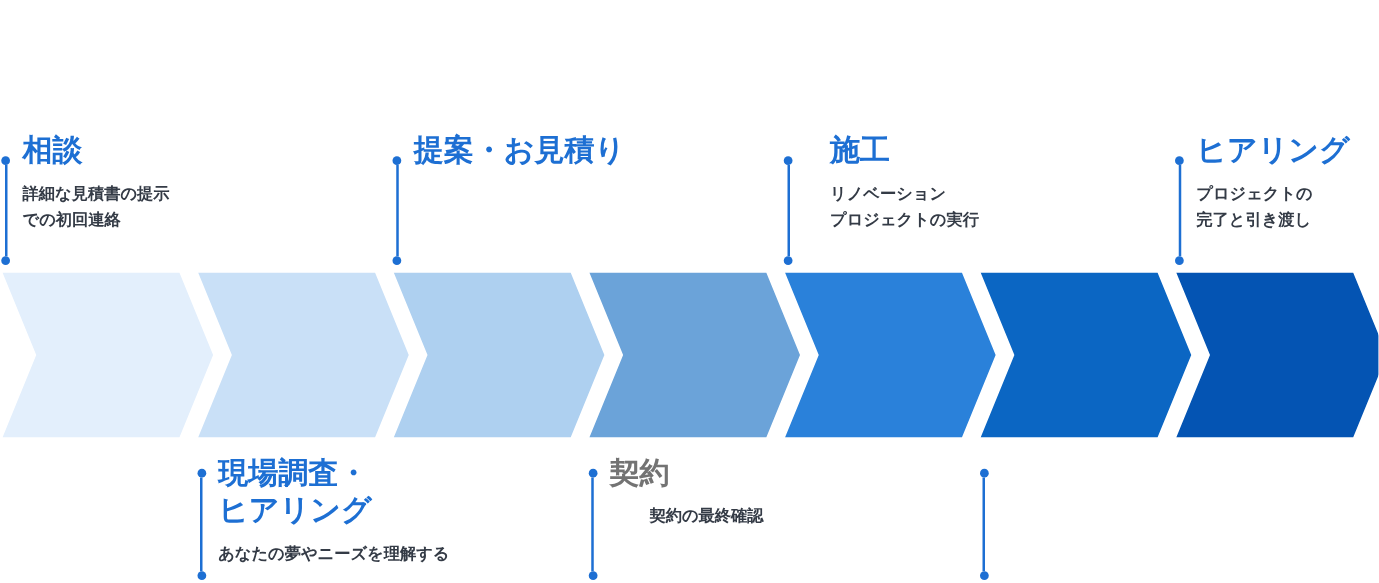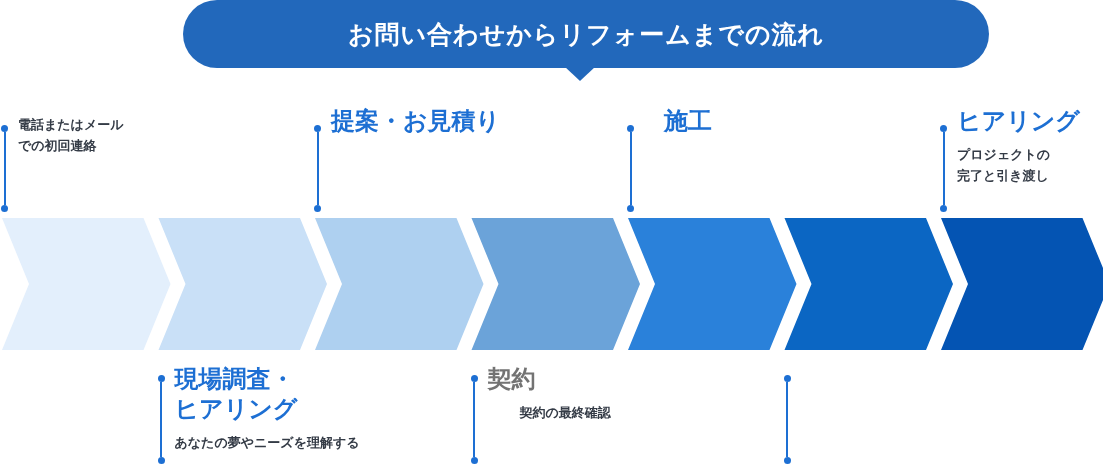--- a/index.html
+++ b/index.html
@@ -41,40 +41,37 @@
   .step-desc {
     margin-top:8px;
     font-size:13px; font-weight:700; line-height:21px;
     white-space:pre-line;
   }
 </style>
 </head>
 <body>
 
 <div class="stage">
-  <div class="banner" style="background: rgb(34, 104, 187);">
-    <span class="banner-title" style="color: rgb(255, 255, 255);">お問い合わせからリフォームまでの流れ</span>
-    <div class="banner-tail" style="border-top-color: rgb(34, 104, 187);"></div>
-  </div>
   <svg id="chevron-svg" class="chevron-svg" width="1103" height="132" viewBox="0 0 1103 132" xmlns="http://www.w3.org/2000/svg">
       <polygon points="2,0 143.5,0 170.5,66 143.5,132 2,132 29,66" fill="#e3effc"></polygon>
       <polygon points="158.5,0 300,0 327,66 300,132 158.5,132 185.5,66" fill="#c9e0f7"></polygon>
       <polygon points="315,0 456.5,0 483.5,66 456.5,132 315,132 342,66" fill="#aed0f0"></polygon>
       <polygon points="471.5,0 613,0 640,66 613,132 471.5,132 498.5,66" fill="#6ba3d9"></polygon>
       <polygon points="628,0 769.5,0 796.5,66 769.5,132 628,132 655,66" fill="#2a81da"></polygon>
       <polygon points="784.5,0 926,0 953,66 926,132 784.5,132 811.5,66" fill="#0b66c3"></polygon>
       <polygon points="941,0 1082.5,0 1109.5,66 1082.5,132 941,132 968,66" fill="#0454b3"></polygon>
     </svg>
 <div class="connector" style="left: 1px; top: 125px; height: 87px; color: rgb(29, 111, 211);">
       <span class="dot"></span>
       <span class="line"></span>
       <span class="dot"></span>
     </div>
     <div class="step-label" style="left: 18px; top: 106px;">
-      <div class="step-desc" style="color: rgb(52, 59, 70);">電話またはメール
+      <div class="step-heading" style="color: rgb(29, 111, 211);">相談</div>
+      <div class="step-desc" style="color: rgb(52, 59, 70);">詳細な見積書の提示
 での初回連絡</div>
     </div>
     <div class="connector" style="left: 157.5px; top: 375px; height: 89px; color: rgb(29, 111, 211);">
       <span class="dot"></span>
       <span class="line"></span>
       <span class="dot"></span>
     </div>
     <div class="step-label" style="left: 174.5px; top: 364px;">
       <div class="step-heading" style="color: rgb(29, 111, 211);">現場調査・
 ヒアリング</div>
@@ -97,20 +94,22 @@
       <div class="step-heading" style="color: #737373;">契約</div>
       <div class="step-desc" style="color: rgb(52, 59, 70); margin-left: 32px;">契約の最終確認</div>
     </div>
     <div class="connector" style="left: 627px; top: 125px; height: 87px; color: rgb(29, 111, 211);">
       <span class="dot"></span>
       <span class="line"></span>
       <span class="dot"></span>
     </div>
     <div class="step-label" style="left: 626px; top: 106px; margin-left: 38px;">
       <div class="step-heading" style="color: rgb(29, 111, 211);">施工</div>
+      <div class="step-desc" style="color: rgb(52, 59, 70);">リノベーション
+プロジェクトの実行</div>
     </div>
     <div class="connector" style="left: 783.5px; top: 375px; height: 89px; color: rgb(29, 111, 211);">
       <span class="dot"></span>
       <span class="line"></span>
       <span class="dot"></span>
     </div>
     <div class="connector" style="left: 940px; top: 125px; height: 87px; color: rgb(29, 111, 211);">
       <span class="dot"></span>
       <span class="line"></span>
       <span class="dot"></span>

